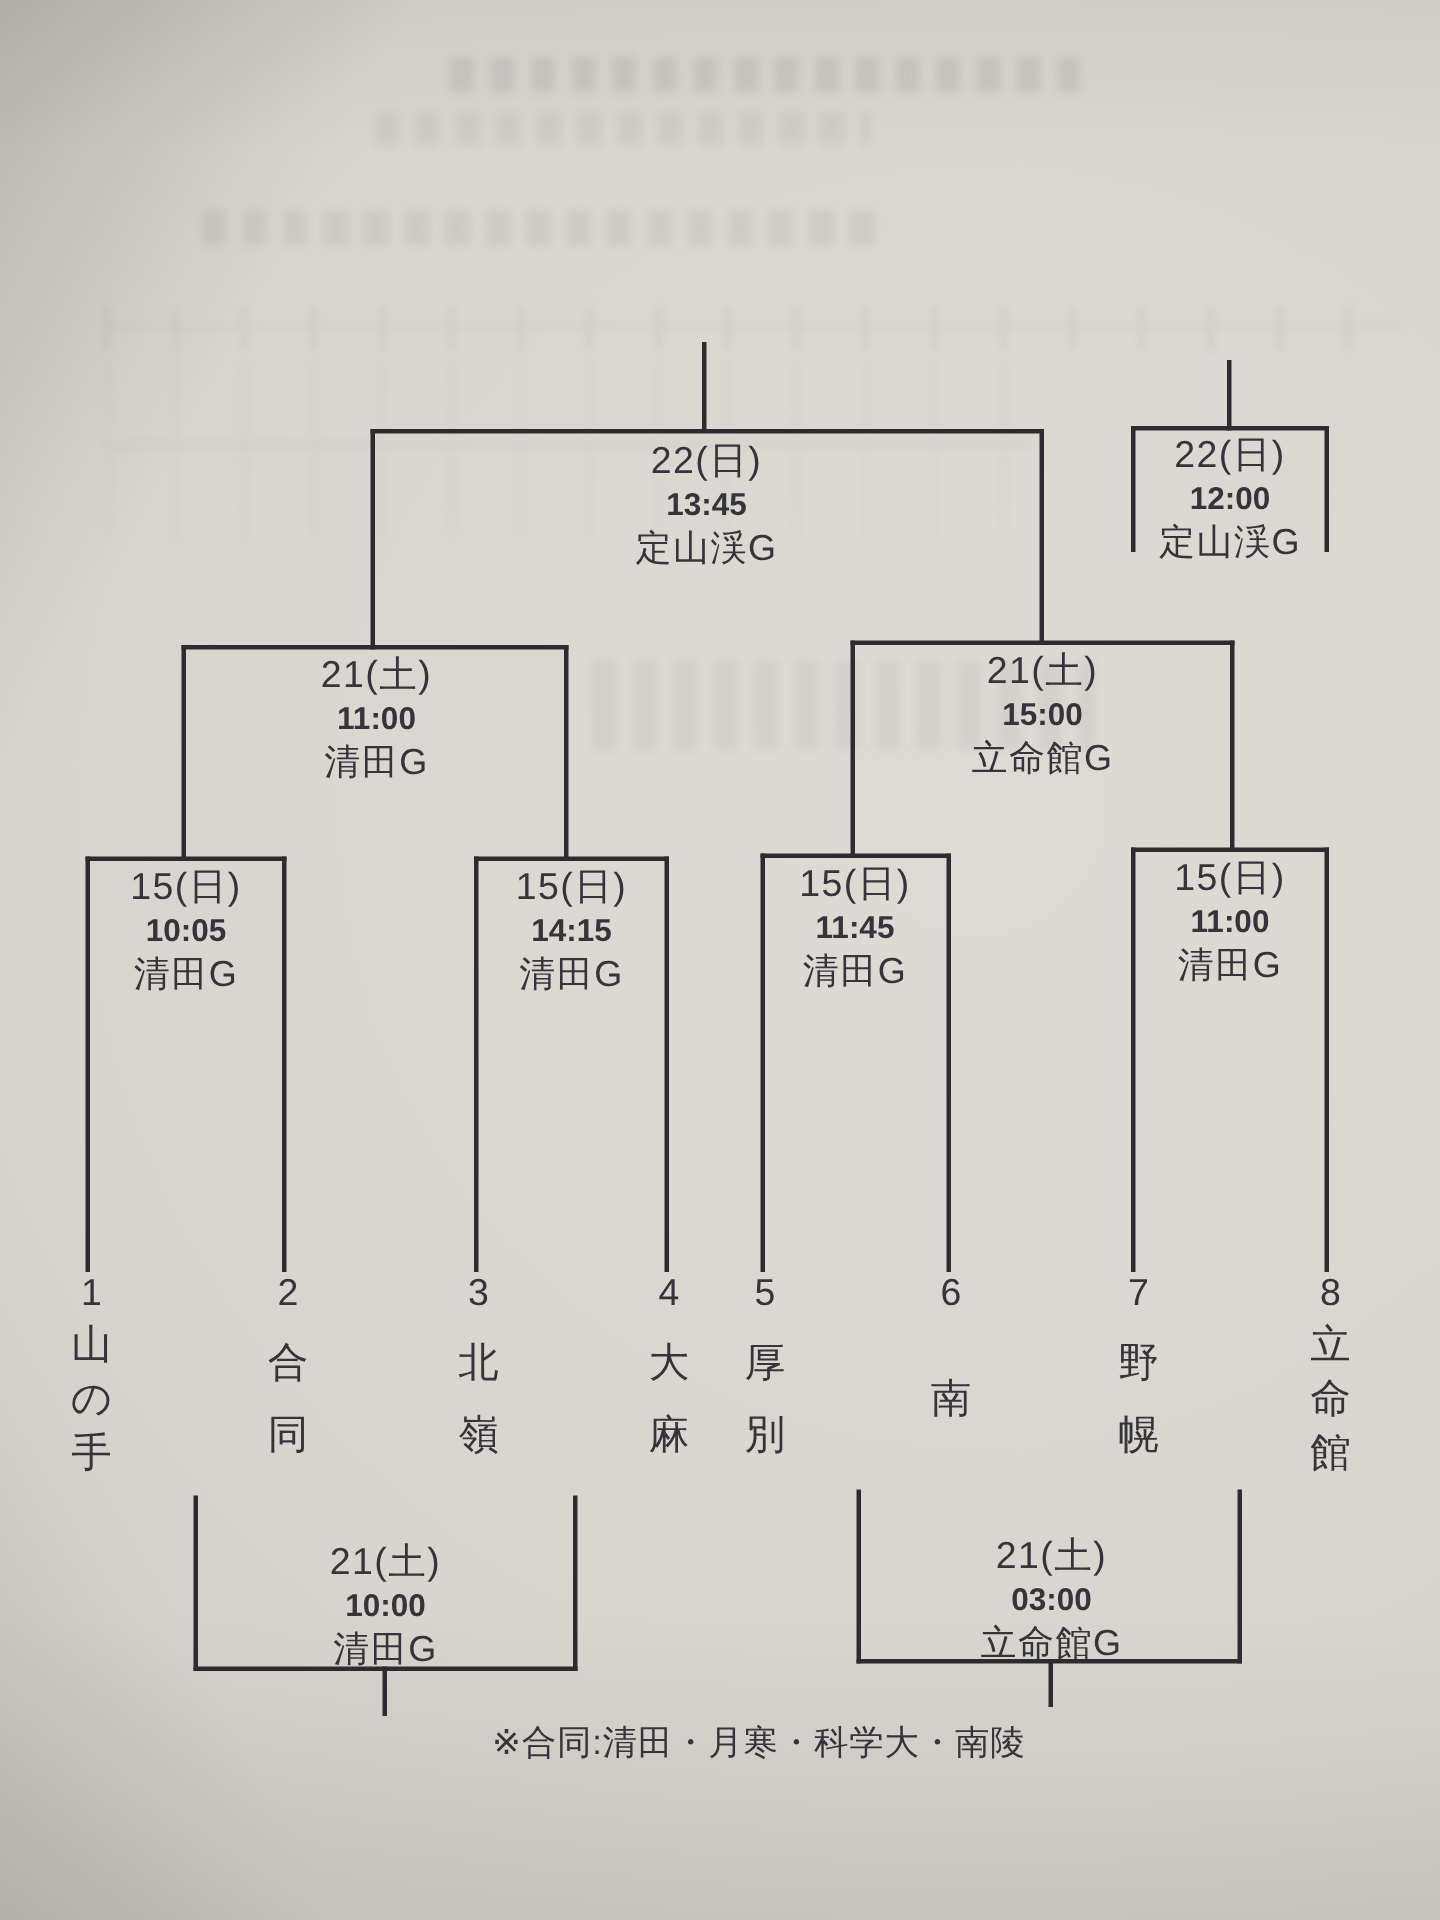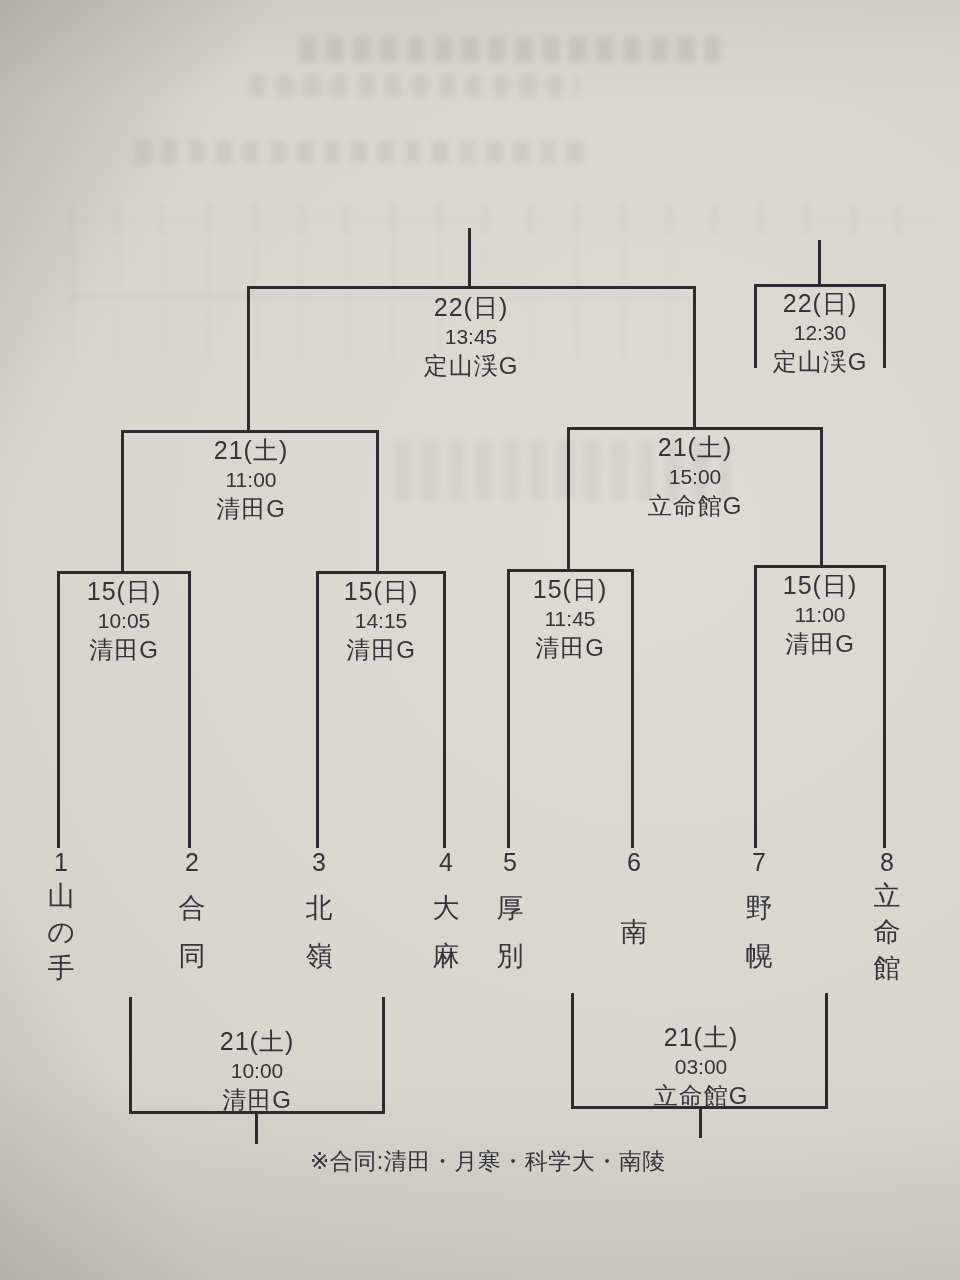--- a/index.html
+++ b/index.html
@@ -11,27 +11,27 @@
       linear-gradient(118deg, rgba(40,38,40,.16) 0%, rgba(40,38,40,0) 17%),
       linear-gradient(62deg, rgba(40,38,40,.10) 0%, rgba(40,38,40,0) 14%),
       linear-gradient(180deg, rgba(40,38,40,.05) 0%, rgba(40,38,40,0) 8%, rgba(40,38,40,0) 84%, rgba(40,38,40,.08) 100%),
       radial-gradient(ellipse 120% 90% at 68% 42%, #dedbd5 0%, #d8d5cf 55%, #ccc9c3 100%);
   }
   
   .ln{position:absolute;background:#2c2c30;}
   
   .match{position:absolute;transform:translateX(-50%);text-align:center;white-space:nowrap;}
   .match .date{font-size:25px;line-height:27px;letter-spacing:1px;}
-  .match .time{font-size:21px;line-height:27px;margin-top:2px;}
+  .match .time{font-size:21px;line-height:27px;margin-top:2px;font-weight:bold;}
   .match .venue{font-size:24px;line-height:27px;margin-top:2px;letter-spacing:1px;}
   
   .team{position:absolute;top:846px;width:40px;transform:translateX(-50%);text-align:center;}
   .team-seed{font-size:25px;height:32px;line-height:32px;}
   .team-name{display:flex;flex-direction:column;justify-content:space-evenly;align-items:center;height:108px;font-size:27px;}
-  .note{position:absolute;left:310px;top:1146px;font-size:23px;letter-spacing:.5px;white-space:nowrap;}
+  .note{position:absolute;left:328px;top:1146px;font-size:23px;letter-spacing:.5px;white-space:nowrap;}
   
   .ghost{position:absolute;filter:blur(3px);opacity:.10;pointer-events:none;}
   .g-row{background:repeating-linear-gradient(90deg,#4c4c58 0 16px,transparent 16px 27px);}
   .g-band{background:repeating-linear-gradient(90deg,#4c4c58 0 2px,transparent 2px 46px),linear-gradient(180deg,transparent 45%,#4c4c58 46%,#4c4c58 48%,transparent 49%);}
 </style>
 </head>
 <body>
 
 <div class="paper">
 
@@ -86,21 +86,21 @@
   <div class="ln" style="left:571px;top:1106px;width:257px;height:3px"></div>
   <div class="ln" style="left:699px;top:1106px;width:3px;height:32px"></div>
 
   <div class="match" style="left:471px;top:294px">
     <div class="date">22(日)</div>
     <div class="time">13:45</div>
     <div class="venue">定山渓G</div>
   </div>
   <div class="match" style="left:820px;top:290px">
     <div class="date">22(日)</div>
-    <div class="time">12:30</div>
+    <div class="time">12:00</div>
     <div class="venue">定山渓G</div>
   </div>
   <div class="match" style="left:251px;top:437px">
     <div class="date">21(土)</div>
     <div class="time">11:00</div>
     <div class="venue">清田G</div>
   </div>
   <div class="match" style="left:695px;top:434px">
     <div class="date">21(土)</div>
     <div class="time">15:00</div>

